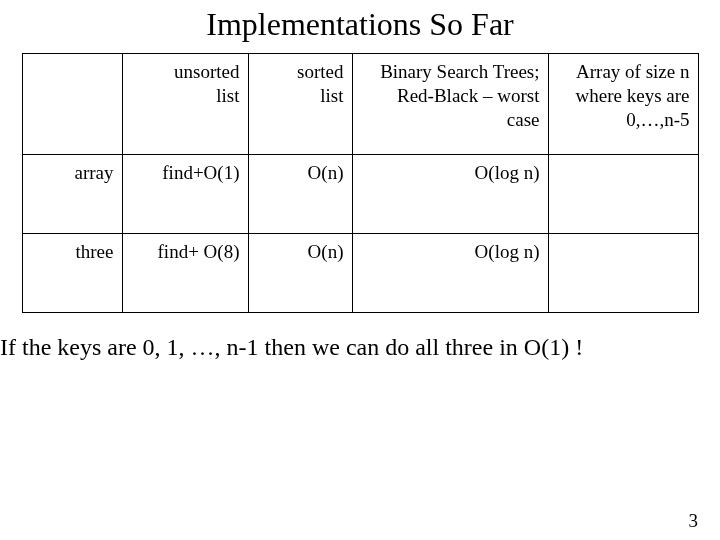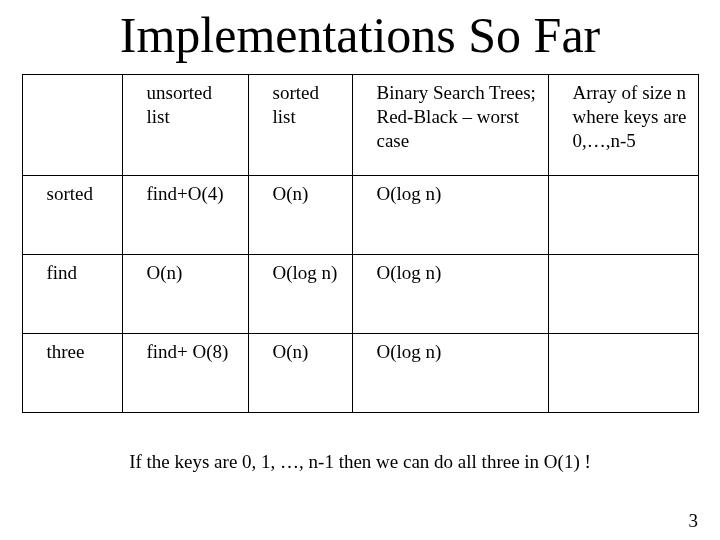--- a/index.html
+++ b/index.html
@@ -12,56 +12,55 @@
     color: #000;
   }
   .slide {
     width: 720px;
     height: 540px;
     position: relative;
     box-sizing: border-box;
   }
   .title {
     text-align: center;
-    font-size: 50px;
+    font-size: 32px;
     margin-top: 6px;
     margin-bottom: 10px;
     font-weight: normal;
   }
   table.grid {
     border-collapse: collapse;
     margin: 0 auto;
     width: 676px;
     table-layout: fixed;
   }
   table.grid th, table.grid td {
     border: 1.5px solid #000;
     vertical-align: top;
     padding: 6px 8px 6px 24px;
     font-size: 19px;
     line-height: 1.25;
     font-weight: normal;
-    text-align: left;
+    text-align: right;
   }
   col.c0 { width: 100px; }
   col.c1 { width: 126px; }
   col.c2 { width: 104px; }
   col.c3 { width: 196px; }
   col.c4 { width: 150px; }
   tr.hdr td { height: 88px; }
   tr.body td { height: 66px; }
   .op {
     font-size: 25px;
     padding-left: 6px;
     padding-top: 14px;
   }
   .caption {
-    text-align: center;
-    font-size: 19px;
-    margin-top: 38px;
+    font-size: 24px;
+    margin-top: 21px;
   }
   .pagenum {
     position: absolute;
     right: 22px;
     bottom: 14px;
     font-size: 19px;
   }
 </style>
 </head>
 <body>
@@ -81,30 +80,23 @@
     <tbody>
         <tr class="hdr">
       <td></td>
       <td>unsorted list</td>
       <td>sorted list</td>
       <td style="white-space:pre-line">Binary Search Trees;
 Red-Black – worst case</td>
       <td>Array of size n where keys are 0,…,n-5</td>
     </tr>
     <tr class="body">
-      <td class="op">sorted</td>
-      <td>find+O(4)</td>
+      <td class="op">array</td>
+      <td>find+O(1)</td>
       <td>O(n)</td>
-      <td>O(log n)</td>
-      <td></td>
-    </tr>
-    <tr class="body">
-      <td class="op">find</td>
-      <td>O(n)</td>
-      <td>O(log n)</td>
       <td>O(log n)</td>
       <td></td>
     </tr>
     <tr class="body">
       <td class="op">three</td>
       <td>find+ O(8)</td>
       <td>O(n)</td>
       <td>O(log n)</td>
       <td></td>
     </tr>

